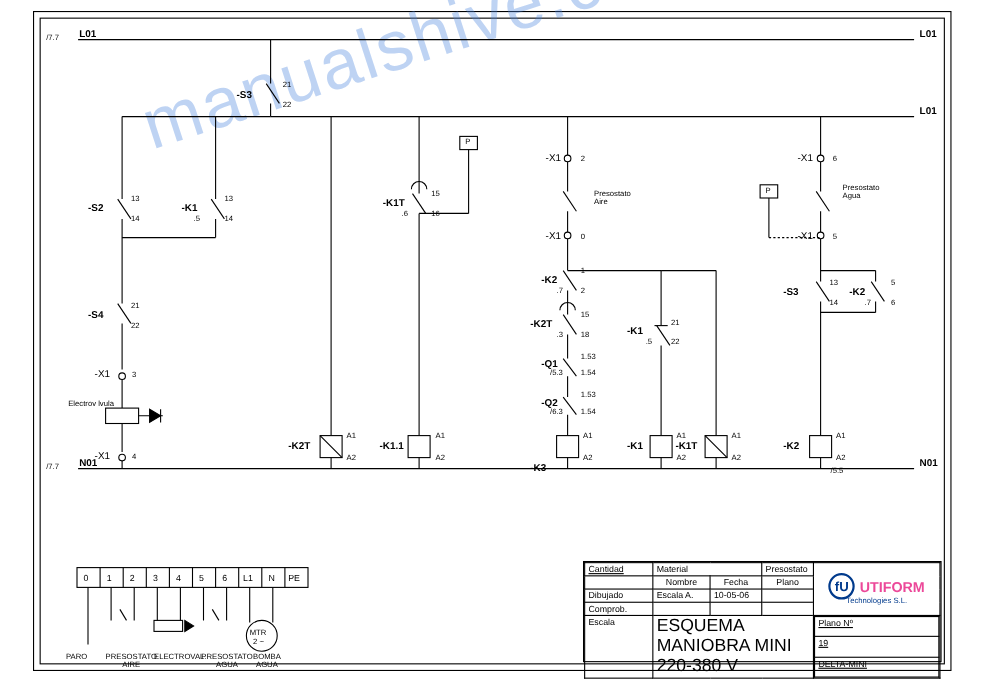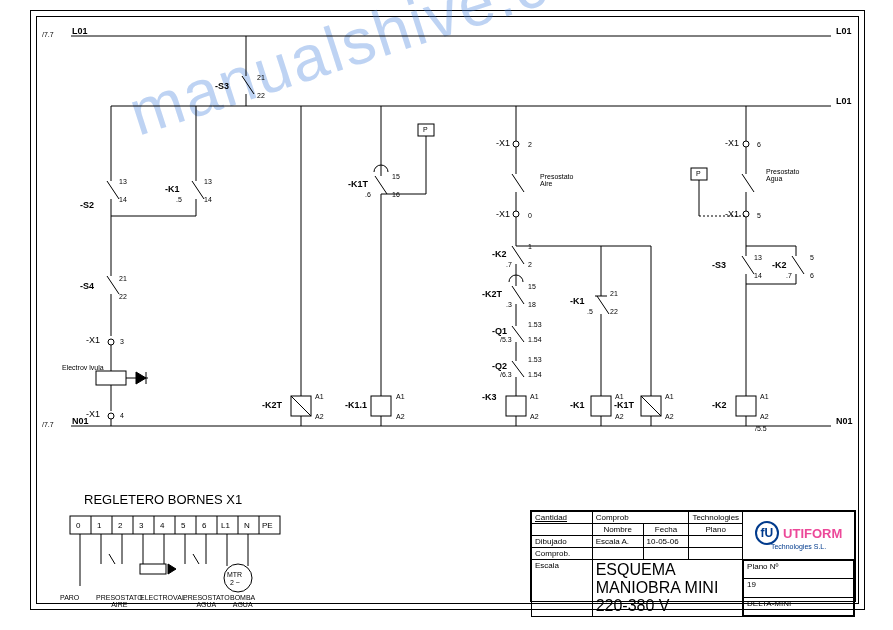--- a/index.html
+++ b/index.html
@@ -238,21 +238,21 @@
   <div class="label bold" style="left:836px; top:26px;">L01</div>
   <div class="label bold" style="left:836px; top:96px;">L01</div>
   <div class="label small" style="left:42px; top:421px;">/7.7</div>
   <div class="label bold" style="left:72px; top:416px;">N01</div>
   <div class="label bold" style="left:836px; top:416px;">N01</div>
 
   <div class="label bold" style="left:215px; top:81px;">-S3</div>
   <div class="label small" style="left:257px; top:74px;">21</div>
   <div class="label small" style="left:257px; top:92px;">22</div>
 
-  <div class="label bold" style="left:80px; top:200px;">-S2</div>
+  <div class="label bold" style="left:80px; top:184px;">-S2</div>
   <div class="label small" style="left:119px; top:178px;">13</div>
   <div class="label small" style="left:119px; top:196px;">14</div>
 
   <div class="label bold" style="left:165px; top:184px;">-K1</div>
   <div class="label small" style="left:204px; top:178px;">13</div>
   <div class="label small" style="left:204px; top:196px;">14</div>
   <div class="label small" style="left:176px; top:196px;">.5</div>
 
   <div class="label bold" style="left:80px; top:281px;">-S4</div>
   <div class="label small" style="left:119px; top:275px;">21</div>
@@ -298,21 +298,21 @@
   <div class="label bold" style="left:492px; top:326px;">-Q1</div>
   <div class="label small" style="left:528px; top:321px;">1.53</div>
   <div class="label small" style="left:528px; top:336px;">1.54</div>
   <div class="label small" style="left:500px; top:336px;">/5.3</div>
 
   <div class="label bold" style="left:492px; top:361px;">-Q2</div>
   <div class="label small" style="left:528px; top:356px;">1.53</div>
   <div class="label small" style="left:528px; top:371px;">1.54</div>
   <div class="label small" style="left:500px; top:371px;">/6.3</div>
 
-  <div class="label bold" style="left:482px; top:392px;">-K3</div>
+  <div class="label bold" style="left:482px; top:420px;">-K3</div>
   <div class="label small" style="left:530px; top:393px;">A1</div>
   <div class="label small" style="left:530px; top:413px;">A2</div>
 
   <div class="label bold" style="left:570px; top:296px;">-K1</div>
   <div class="label small" style="left:610px; top:290px;">21</div>
   <div class="label small" style="left:610px; top:308px;">22</div>
   <div class="label small" style="left:587px; top:308px;">.5</div>
 
   <div class="label bold" style="left:570px; top:400px;">-K1</div>
   <div class="label small" style="left:615px; top:393px;">A1</div>
@@ -337,21 +337,20 @@
   <div class="label bold" style="left:772px; top:260px;">-K2</div>
   <div class="label small" style="left:810px; top:254px;">5</div>
   <div class="label small" style="left:810px; top:272px;">6</div>
   <div class="label small" style="left:786px; top:272px;">.7</div>
 
   <div class="label bold" style="left:712px; top:400px;">-K2</div>
   <div class="label small" style="left:760px; top:393px;">A1</div>
   <div class="label small" style="left:760px; top:413px;">A2</div>
   <div class="label small" style="left:755px; top:425px;">/5.5</div>
 
-  <div class="terminal-strip">REGLETERO BORNES X1</div>
 
   <svg style="position:absolute; left:60px; top:506px;" width="250" height="96">
     <g stroke="#000" stroke-width="1" fill="none">
       <rect x="10" y="10" width="210" height="18"></rect>
       <g id="terms"></g>
 
       <line x1="31" y1="10" x2="31" y2="28"></line>
       <line x1="52" y1="10" x2="52" y2="28"></line>
       <line x1="73" y1="10" x2="73" y2="28"></line>
       <line x1="94" y1="10" x2="94" y2="28"></line>
@@ -396,22 +395,22 @@
   <div class="label small" style="left:183px; top:594px; white-space:pre; text-align:center;">PRESOSTATO
 AGUA</div>
   <div class="label small" style="left:230px; top:594px; white-space:pre; text-align:center;">BOMBA
 AGUA</div>
 
   <div class="titleblock">
     <table class="tb-table">
       <tbody>
           <tr style="height:12px;">
         <td style="width:55px;text-decoration:underline;">Cantidad</td>
-        <td style="width:80px;" colspan="2">Comprob</td>
-        <td>Technologies</td>
+        <td style="width:80px;" colspan="2">Material</td>
+        <td>Presostato</td>
         <td rowspan="4" style="width:108px; text-align:center; vertical-align:middle;">
           <span class="logo">fU</span>
           <span class="logo-name">UTIFORM</span>
           <span class="logo-sub">Technologies S.L.</span>
         </td>
       </tr>
       <tr style="height:12px;text-align:center;">
         <td></td>
         <td style="width:45px;">Nombre</td>
         <td style="width:40px;">Fecha</td>
@@ -425,21 +424,21 @@
       </tr>
       <tr style="height:12px;">
         <td>Comprob.</td>
         <td></td>
             <td></td>
             <td></td>
       </tr>
       <tr style="height:44px;">
         <td>Escala</td>
         <td colspan="3" style="vertical-align:bottom; font-size:16px;">ESQUEMA MANIOBRA MINI 220-380 V</td>
-        <td style="padding:0;">
+        <td style="padding:0;text-decoration:underline;">
           <table style="width:100%; height:100%; border-collapse:collapse; font-size:8px;">
             <tbody>
                   <tr>
                     <td style="border-bottom:1px solid #000; padding:1px 3px;">Plano Nº</td>
                   </tr>
             <tr>
                     <td style="border-bottom:1px solid #000; padding:1px 3px;margin-left:12px;">19</td>
                   </tr>
             <tr>
                     <td style="padding:1px 3px;">DELTA-MINI</td>

